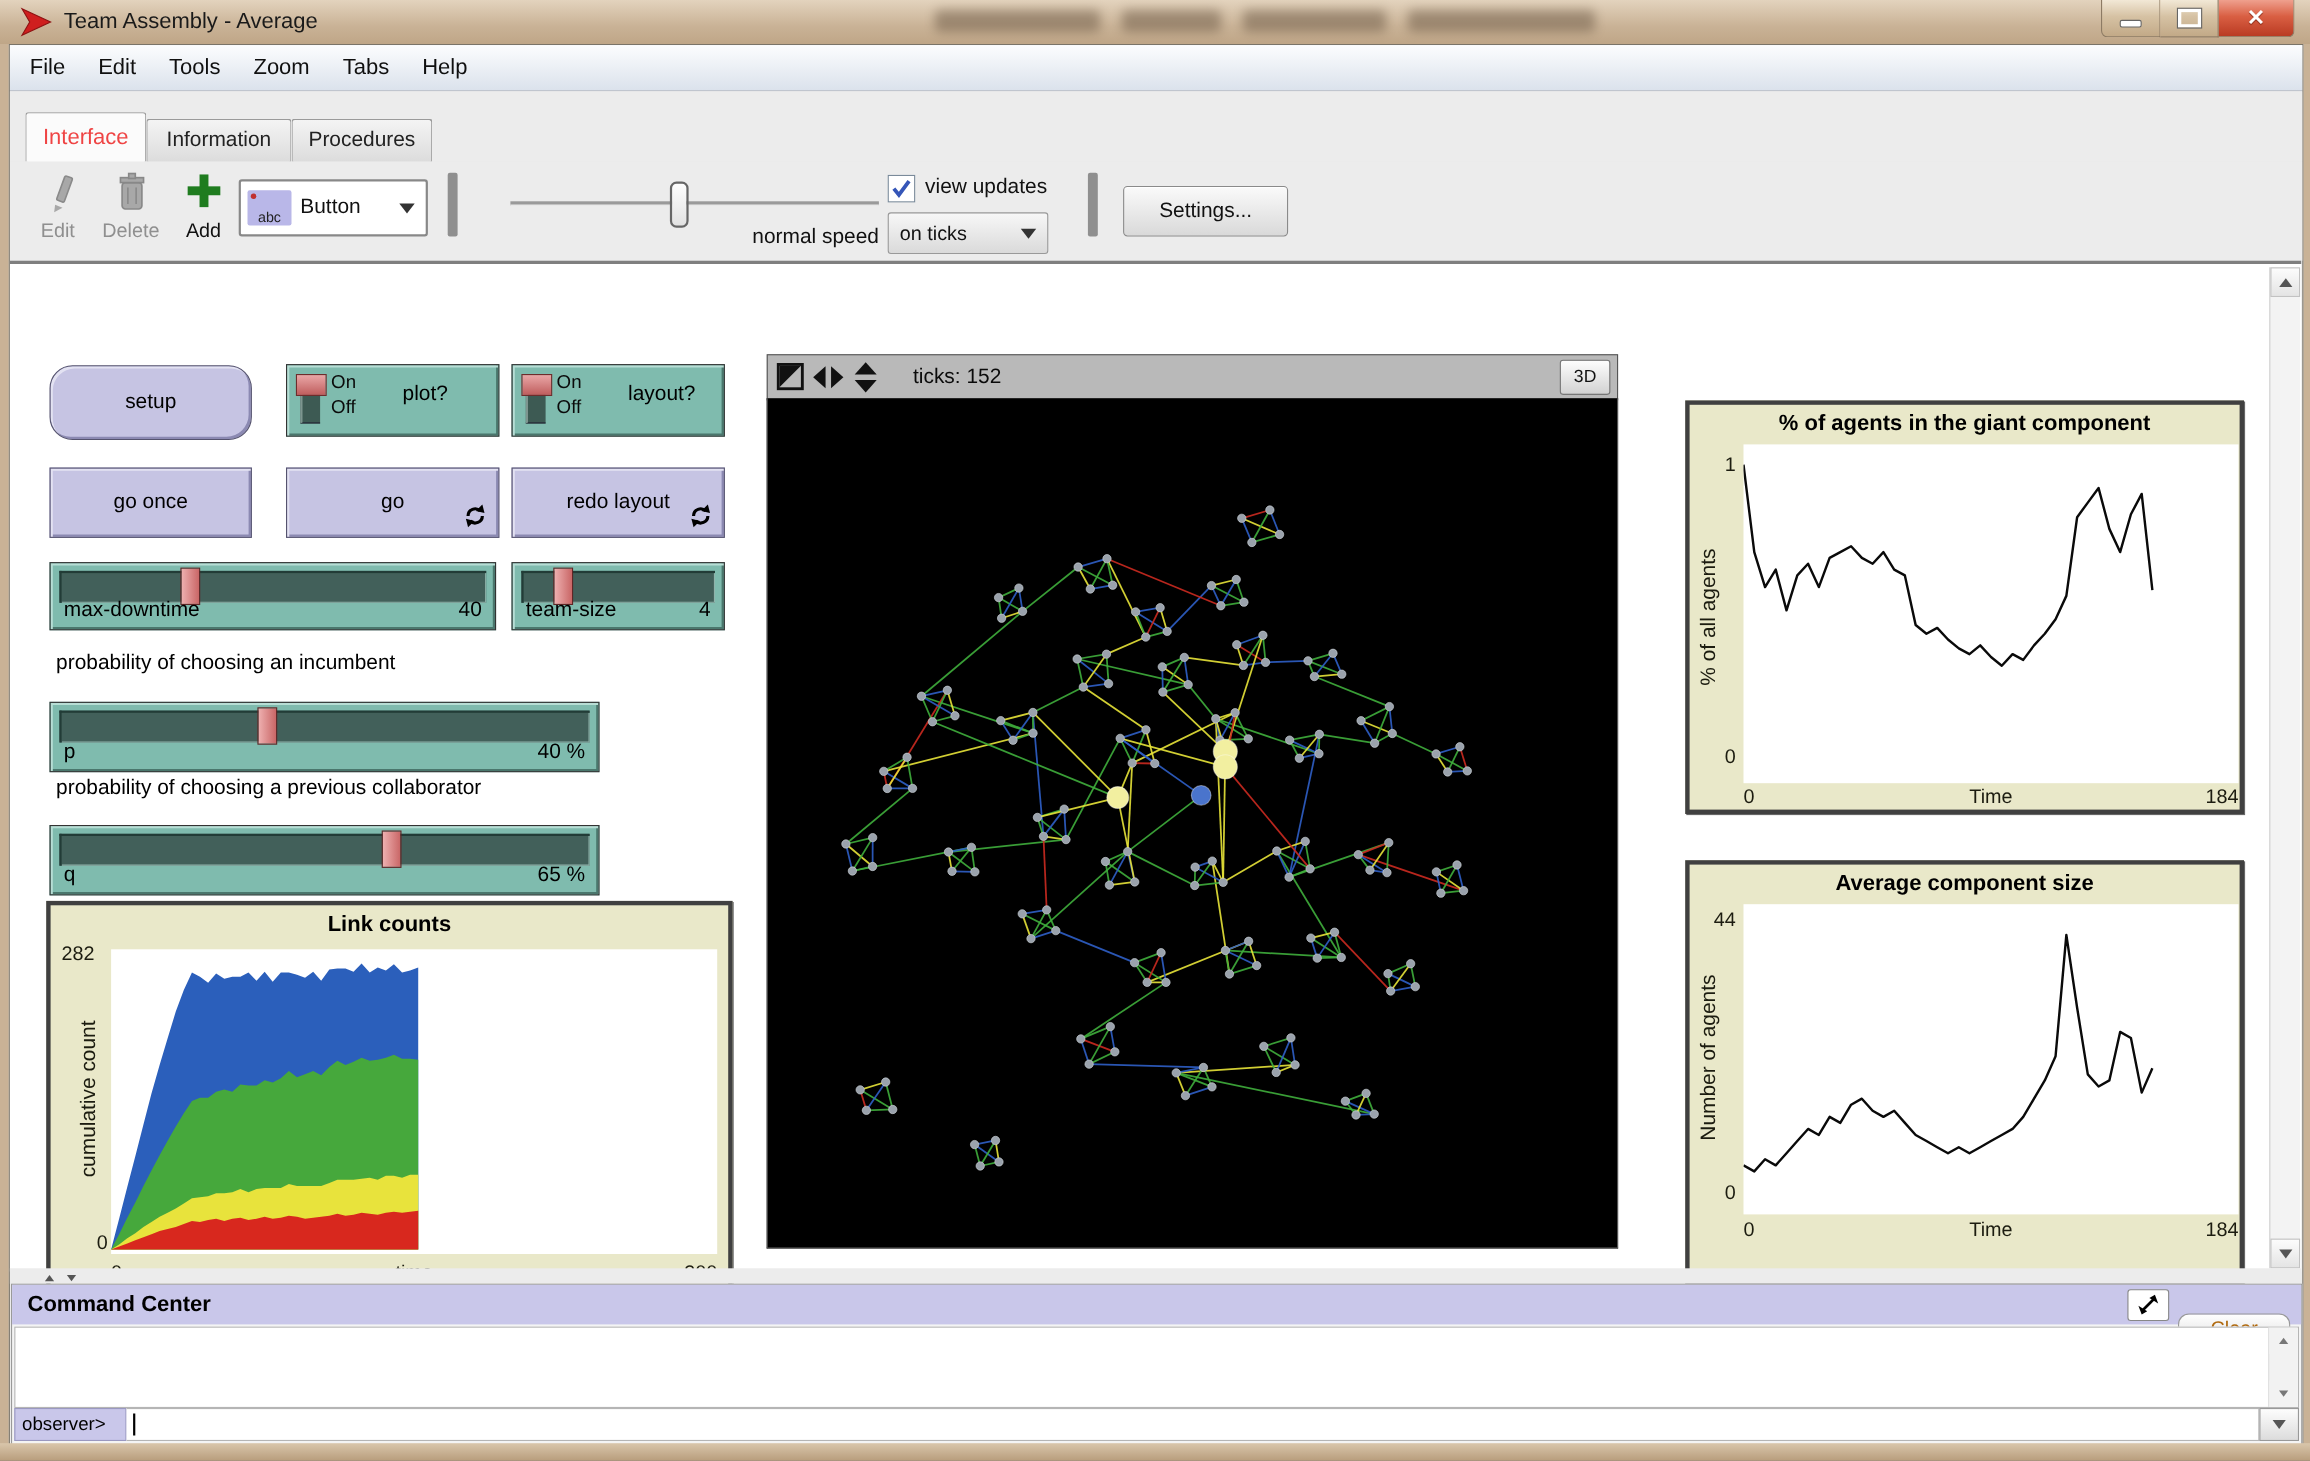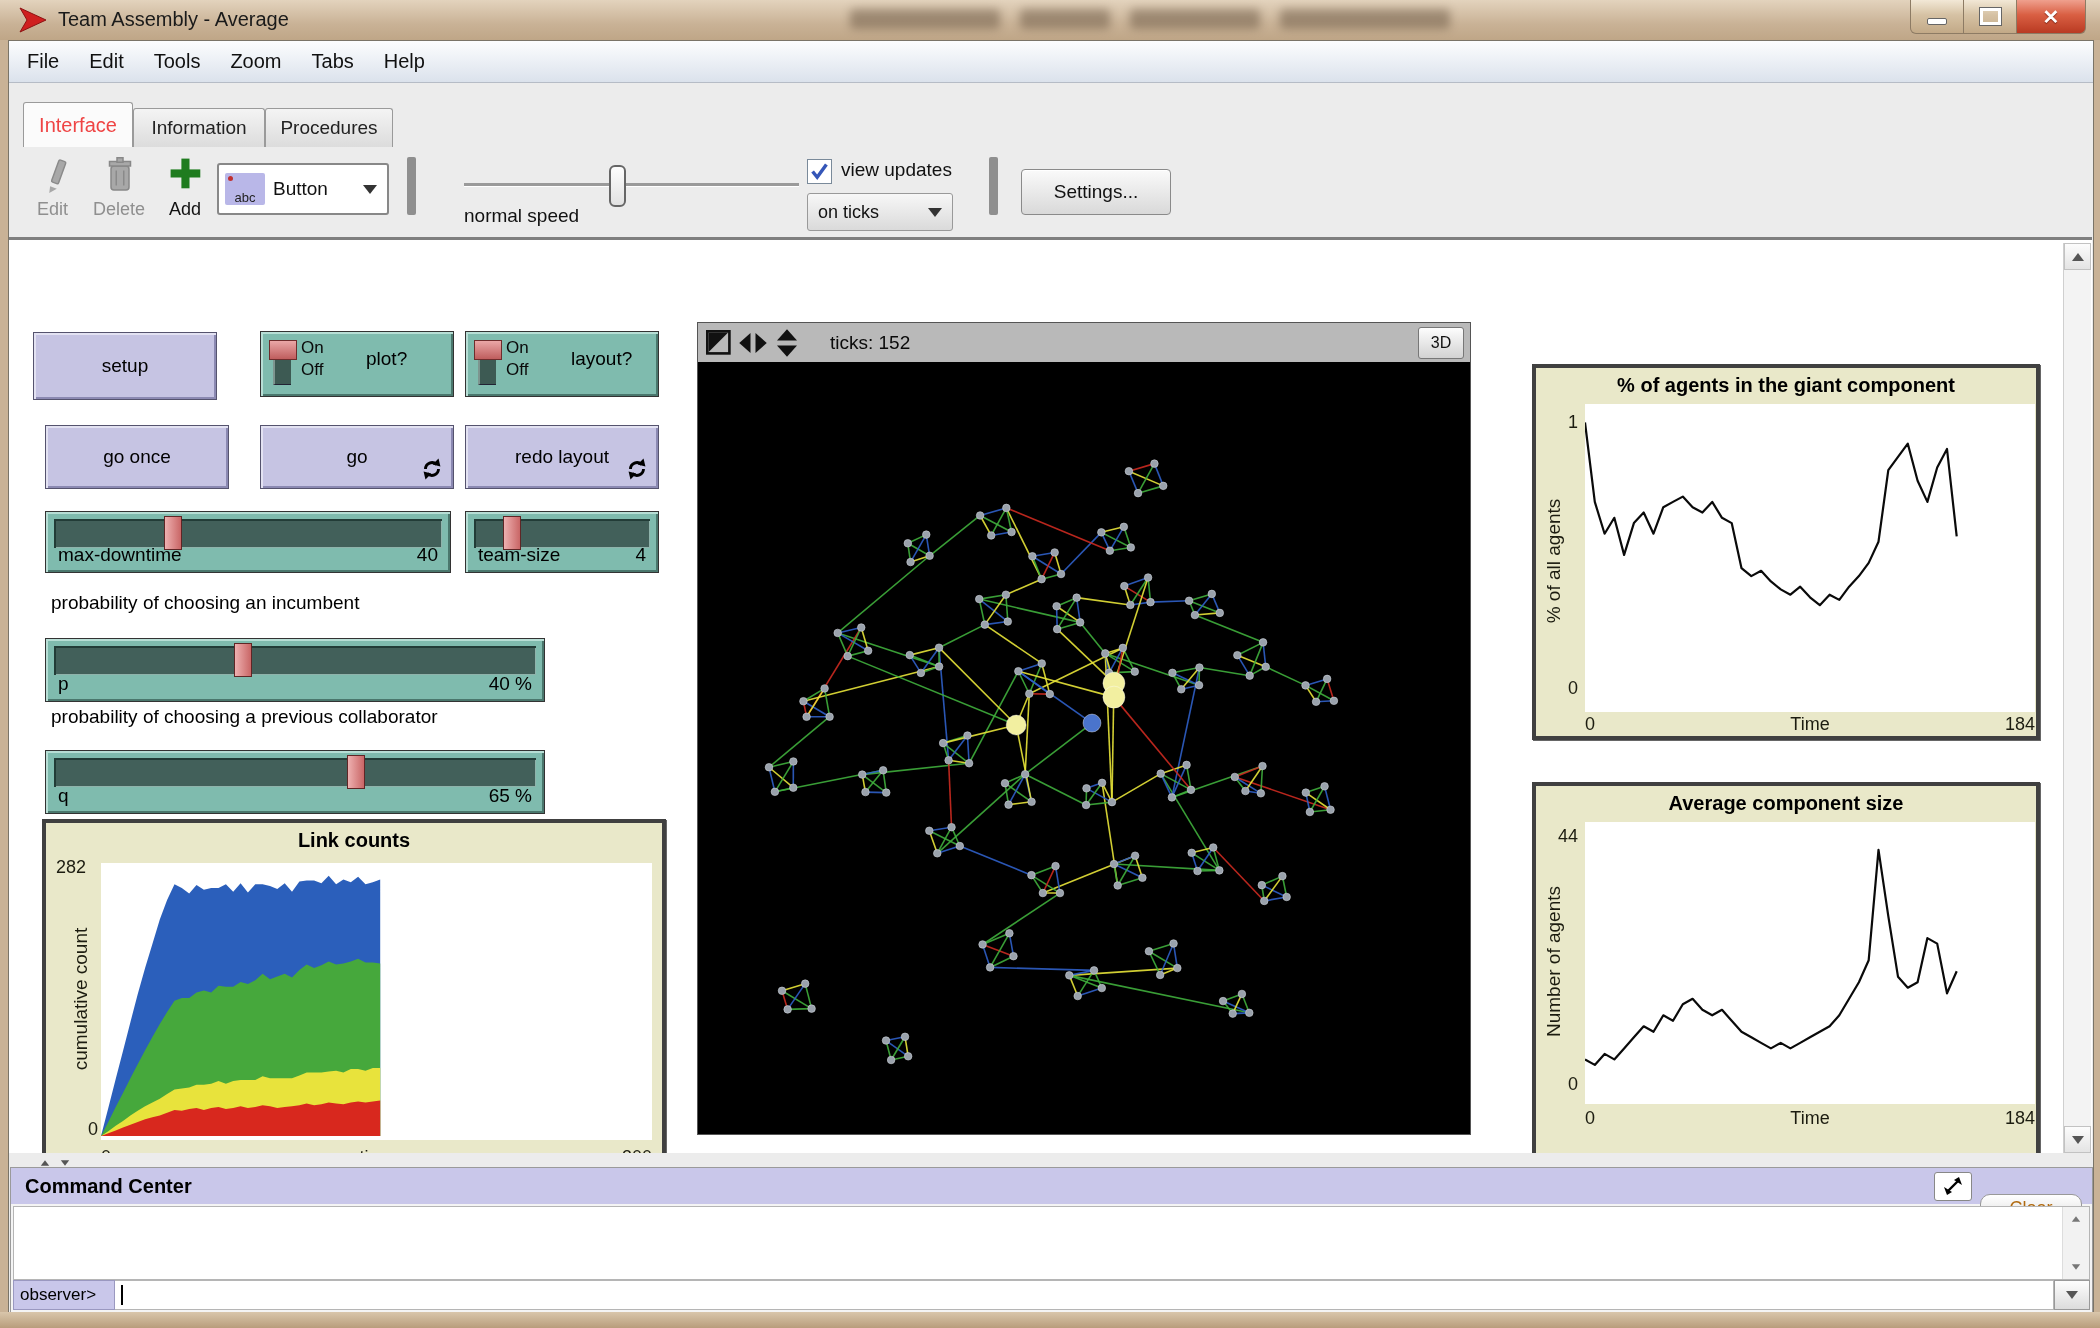--- a/index.html
+++ b/index.html
@@ -46,21 +46,21 @@
   #widget-chip{width:40px;height:32px;background:#b9b7e8;margin:0 8px 0 6px;border-radius:2px;
     font-size:13px;display:flex;align-items:flex-end;justify-content:center;color:#222;position:relative;}
   #widget-chip::before{content:"";position:absolute;left:3px;top:3px;width:5px;height:5px;
     background:#c03030;border-radius:50%;}
   #widget-dd .dd-arrow{margin-left:auto;margin-right:10px;}
   .dd-arrow{width:0;height:0;border-left:7px solid transparent;border-right:7px solid transparent;
     border-top:9px solid #333;}
   #speed-track{left:455px;top:36px;width:335px;height:3px;background:#9a9a9a;border-bottom:1px solid #fff;}
   #speed-thumb{left:600px;top:18px;width:13px;height:38px;background:linear-gradient(#fdfdfd,#e2e2e2);
     border:2px solid #666;border-radius:6px;}
-  #speed-label{left:455px;top:58px;width:335px;text-align:left;font-size:19px;color:#111;}
+  #speed-label{left:455px;top:58px;width:335px;text-align:right;font-size:19px;color:#111;}
   #view-updates-box{left:798px;top:12px;width:23px;height:23px;background:#fff;border:1px solid #7a8a9a;}
   #view-updates-label{left:832px;top:12px;font-size:19px;color:#111;}
   #update-dd{left:798px;top:46px;width:146px;height:38px;background:linear-gradient(#f7f7f7,#dadada);
     border:1px solid #999;border-radius:3px;display:flex;align-items:center;padding:0 10px;box-sizing:border-box;font-size:18px;}
   #update-dd .dd-arrow{margin-left:auto;}
   #settings-btn{left:1012px;top:22px;width:148px;height:44px;border:1px solid #8a8a8a;border-radius:4px;
     background:linear-gradient(#fafafa,#d9d9d9);font-size:19px;display:flex;align-items:center;justify-content:center;
     box-shadow:inset 0 1px 0 #fff;}
   
   #main{left:0,top:196px;}
@@ -218,21 +218,21 @@
         <span>on ticks</span>
         <div class="dd-arrow"></div>
       </div>
 
       <div class="tb-sep abs" style="left:980px;top:10px;"></div>
       <div id="settings-btn" class="abs">Settings...</div>
     </div>
 
     <div id="main" class="abs">
 
-      <div class="nl-button" style="left:24px;top:92px;width:182px;height:66px;">
+      <div class="nl-button" style="left:36px;top:92px;width:182px;height:66px;border-radius:21px;">
         <span>setup</span>
       </div>
 
       <div class="nl-switch" style="left:251px;top:91px;width:192px;height:64px;">
         <div class="sw-stem"></div>
         <div class="sw-knob"></div>
         <div class="sw-on">On</div>
         <div class="sw-off">Off</div>
         <div class="sw-name">plot?</div>
       </div>

